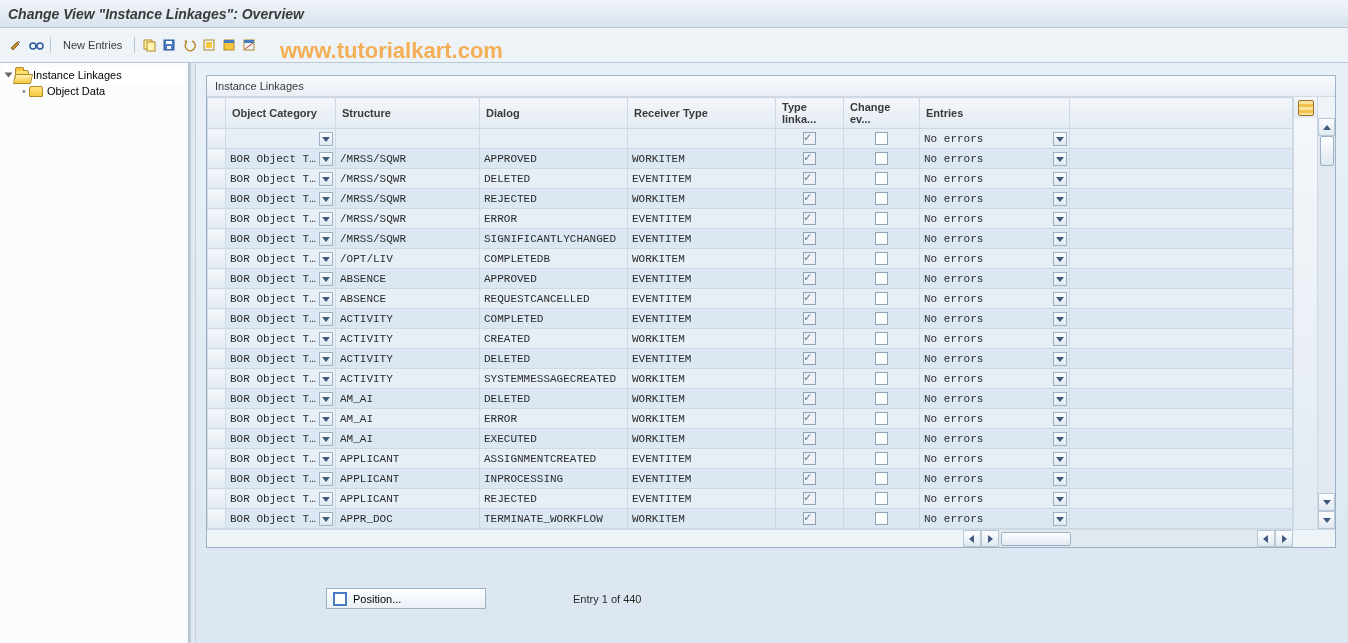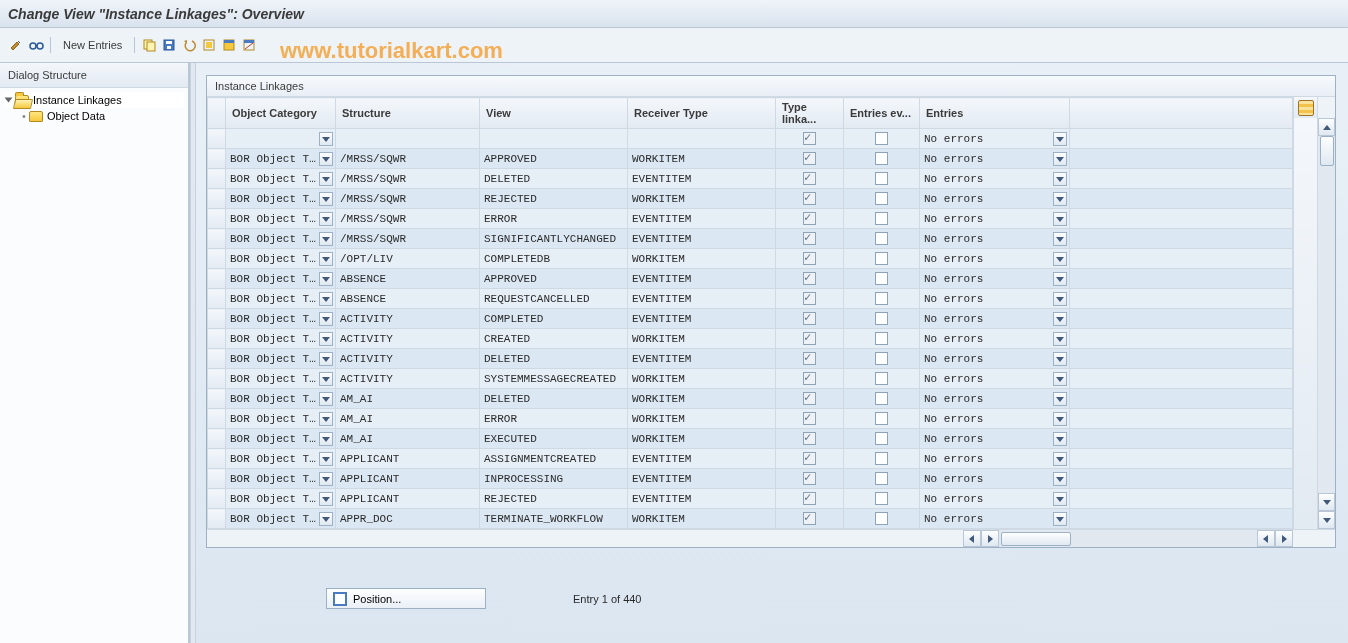--- a/index.html
+++ b/index.html
@@ -132,21 +132,20 @@
         <rect x="2" y="2" width="10" height="3" fill="#4a7abf"></rect>
         <line x1="3" y1="11" x2="11" y2="5" stroke="#c0392b"></line>
       </svg>
     </span>
 </div>
 
 <div class="wm">www.tutorialkart.com</div>
 
 <div class="main">
   <div class="left-pane">
-    <div class="lp-title">Dialog Structure</div>
     <div class="tree">
       <div class="tree-row sel">
         <span class="tri open"></span>
         <span class="folder open"></span>
         <span>Instance Linkages</span>
       </div>
       <div class="tree-row">
         <span class="tree-ind" style="width:16px"></span>
         <span style="width:7px;display:inline-block;color:#888">•</span>
         <span class="folder"></span>
@@ -170,24 +169,24 @@
                 <col class="c-chk1">
                 <col class="c-chk2">
                 <col class="c-sta">
                 <col class="c-fill">
             </colgroup>
             <thead>
               <tr>
                 <th></th>
                 <th>Object Category</th>
                 <th>Structure</th>
-                <th>View</th>
+                <th>Dialog</th>
                 <th>Receiver Type</th>
                 <th>Type linka...</th>
-                <th>Entries ev...</th>
+                <th>Change ev...</th>
                 <th>Entries</th>
                 <th></th>
               </tr>
             </thead>
             <tbody id="tbody">
                 <tr class="r0">
                   <td class="sel-hdr"></td>
                   <td class="rel">
                     <span class="dd"></span>
                   </td>

